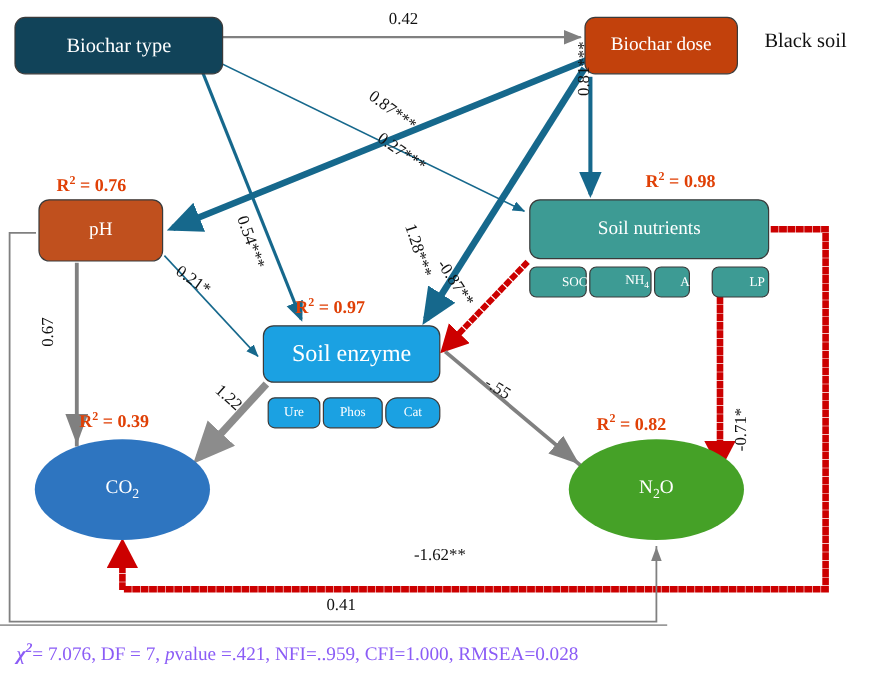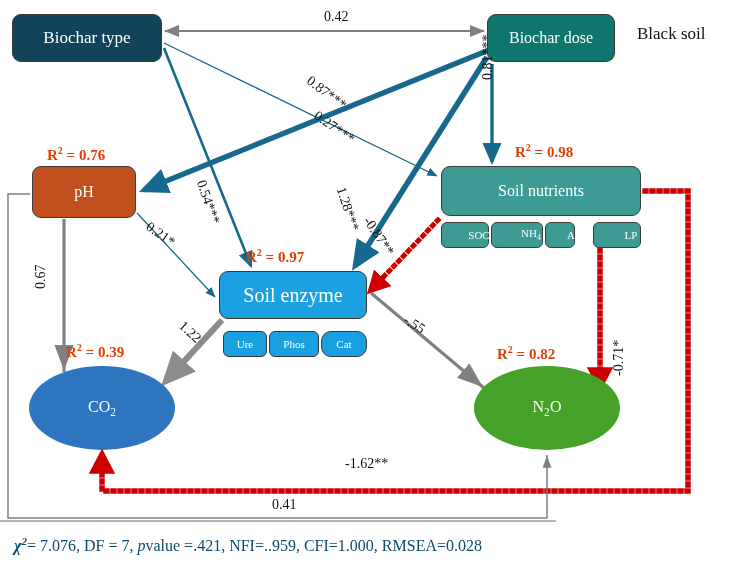--- a/index.html
+++ b/index.html
@@ -5,22 +5,22 @@
   html,body{margin:0;padding:0;background:#ffffff;}
   body{width:734px;height:574px;font-family:"Liberation Serif",serif;}
   #stage{position:relative;width:734px;height:574px;overflow:hidden;background:#fff;}
   #svg-layer{position:absolute;left:0;top:0;width:734px;height:574px;}
 
   .node{position:absolute;box-sizing:border-box;border:1.6px solid #3a3a3a;
         border-radius:9px;display:flex;align-items:center;justify-content:center;
         color:#ffffff;font-family:"Liberation Serif",serif;z-index:5;}
   .node.ellipse{border-radius:50%;border:none;}
 
-  #n-biochar-type{left:12px;top:14px;width:150px;height:48px;background:#114359;font-size:17px;}
-  #n-biochar-dose{left:487px;top:14px;width:128px;height:48px;background:#0f766e;font-size:16px;}
+  #n-biochar-type{left:12px;top:14px;width:174px;height:48px;background:#114359;font-size:17px;}
+  #n-biochar-dose{left:487px;top:14px;width:128px;height:48px;background:#c2410c;font-size:16px;}
   #n-ph{left:32px;top:166px;width:104px;height:52px;background:#C0501E;font-size:16px;}
   #n-soil-nutrients{left:441px;top:166px;width:200px;height:50px;background:#3D9B94;font-size:16px;}
   #n-soil-enzyme{left:219px;top:271px;width:148px;height:48px;background:#1BA1E2;font-size:20px;}
   #n-co2{left:29px;top:366px;width:146px;height:84px;background:#2E75C0;font-size:16px;}
   #n-n2o{left:474px;top:366px;width:146px;height:84px;background:#45A127;font-size:16px;}
 
   .ind{position:absolute;box-sizing:border-box;border:1.5px solid #3a3a3a;border-radius:6px;
        display:flex;align-items:center;justify-content:center;color:#fff;font-size:11px;
        font-family:"Liberation Serif",serif;z-index:6;}
   .ind.teal{background:#3D9B94;padding-left:28px;}
@@ -30,21 +30,21 @@
   #ind-nh4{left:491px;top:222px;width:52px;height:26px;}
   #ind-ap{left:545px;top:222px;width:26px;height:26px;}
   #ind-lp{left:593px;top:222px;width:48px;height:26px;}
   #ind-ure{left:223px;top:331px;width:44px;height:26px;}
   #ind-phos{left:269px;top:331px;width:50px;height:26px;}
   #ind-cat{left:321px;top:331px;width:46px;height:26px;border-radius:10px;}
 
   .r2{position:absolute;color:#E04006;font-weight:bold;font-size:15px;
       font-family:"Liberation Serif",serif;white-space:nowrap;z-index:8;}
   #r2-ph{left:47px;top:145px;}
-  #r2-nutrients{left:515px;top:142px;}
+  #r2-nutrients{left:538px;top:142px;}
   #r2-enzyme{left:246px;top:247px;}
   #r2-co2{left:66px;top:342px;}
   #r2-n2o{left:497px;top:344px;}
   .r2 sup{font-size:10px;vertical-align:super;}
 
   .elabel{position:absolute;color:#111;font-size:14px;font-family:"Liberation Serif",serif;
           white-space:nowrap;z-index:9;}
   #lb-042{left:324px;top:9px;}
   #lb-087{left:313px;top:73px;transform:rotate(37deg);transform-origin:left top;}
   #lb-027{left:320px;top:108px;transform:rotate(35deg);transform-origin:left top;}
@@ -56,21 +56,21 @@
   #lb-067{left:33px;top:289px;transform:rotate(-90deg);transform-origin:left top;}
   #lb-122{left:186px;top:318px;transform:rotate(42deg);transform-origin:left top;}
   #lb-m55{left:409px;top:312px;transform:rotate(32deg);transform-origin:left top;}
   #lb-m071{left:611px;top:376px;transform:rotate(-90deg);transform-origin:left top;}
   #lb-m162{left:345px;top:456px;}
   #lb-041{left:272px;top:497px;}
 
   #black-soil{position:absolute;left:637px;top:24px;color:#111;font-size:17px;
               font-family:"Liberation Serif",serif;z-index:9;}
 
-  #stats{position:absolute;left:14px;top:535px;color:#0c4a6e;font-size:16px;
+  #stats{position:absolute;left:14px;top:535px;color:#8b5cf6;font-size:16px;
          font-family:"Liberation Serif",serif;white-space:nowrap;z-index:9;}
   #stats .chi{font-weight:bold;font-style:italic;font-family:"Liberation Serif",serif;}
   #stats .chi sup{font-size:11px;}
   #stats .ital{font-style:italic;}
   .sub{font-size:0.72em;vertical-align:sub;}
 </style>
 </head>
 <body>
 
 <div id="stage">

